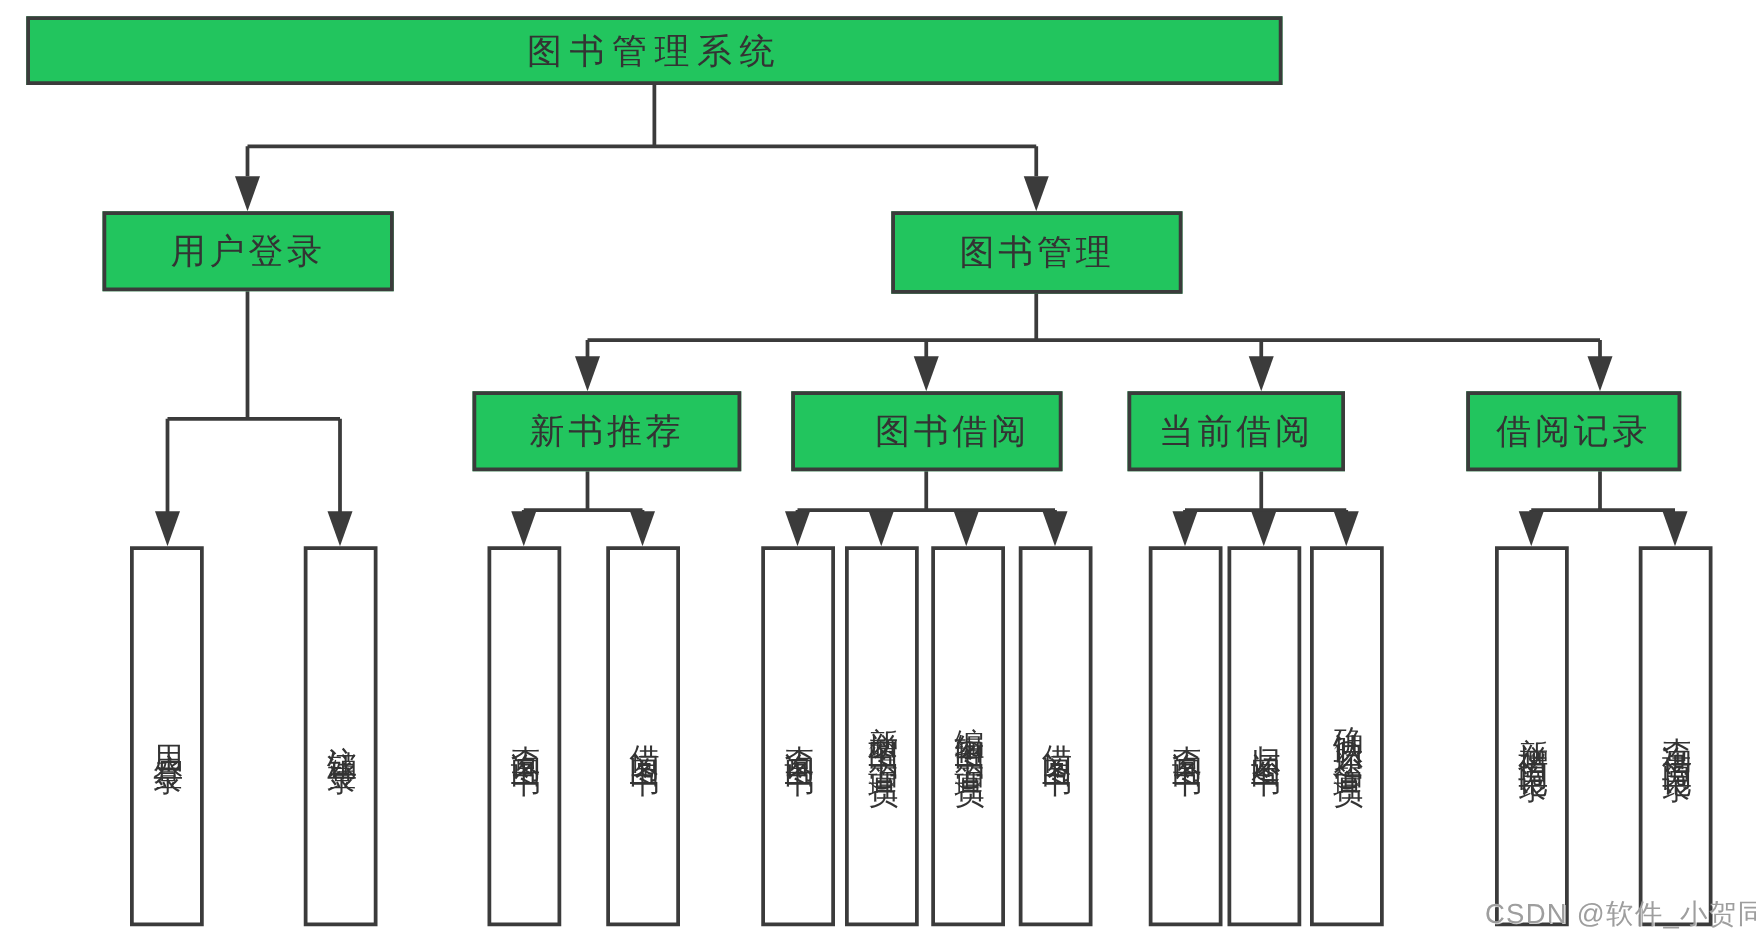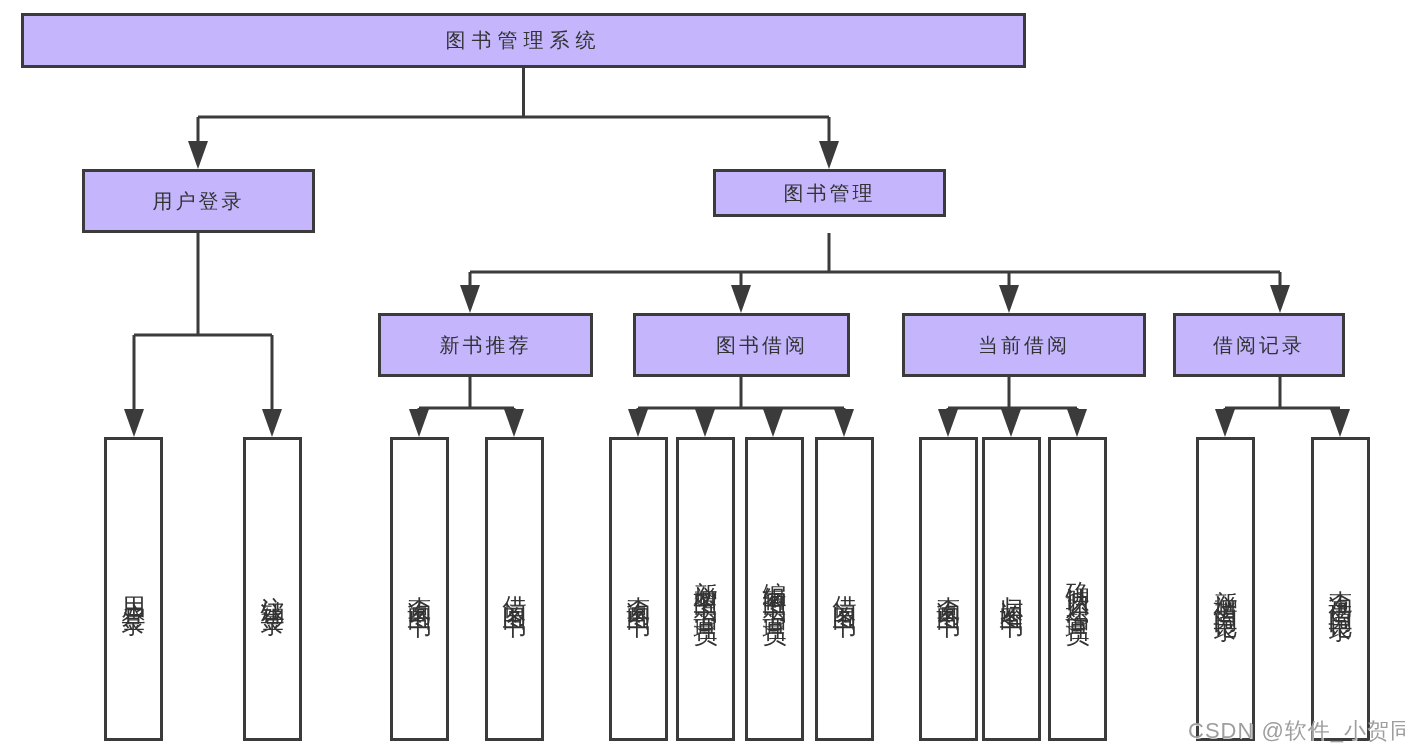--- a/index.html
+++ b/index.html
@@ -9,23 +9,23 @@
     background:#ffffff;
     font-family:"Liberation Sans", sans-serif;
     color:#333333;
     overflow:hidden;
   }
   #connectors{position:absolute;left:0;top:0;width:1405px;height:747px;}
   .node{
     position:absolute;
     box-sizing:border-box;
     border:3px solid #3b3b3b;
-    background:#c4b5fd;
+    background:#22c55e;
     display:flex;align-items:center;justify-content:center;
-    font-size:20px;
+    font-size:28px;
     letter-spacing:3px;
     white-space:nowrap;
   }
   .leaf{
     position:absolute;
     box-sizing:border-box;
     border:3px solid #3b3b3b;
     background:#ffffff;
     top:437px;height:304px;width:59px;
     display:flex;align-items:center;justify-content:center;
@@ -90,25 +90,25 @@
       <polygon points="1001,409 1021,409 1011,437"></polygon>
       <polygon points="1067,409 1087,409 1077,437"></polygon>
       <polygon points="1215,409 1235,409 1225,437"></polygon>
       <polygon points="1330,409 1350,409 1340,437"></polygon>
     </g>
   </svg>
 
   <div class="node" style="left:21px;top:13px;width:1005px;height:55px;letter-spacing:6px;">图书管理系统</div>
 
   <div class="node" style="left:82px;top:169px;width:233px;height:64px;">用户登录</div>
-  <div class="node" style="left:713px;top:169px;width:233px;height:48px;">图书管理</div>
+  <div class="node" style="left:713px;top:169px;width:233px;height:66px;">图书管理</div>
 
   <div class="node" style="left:378px;top:313px;width:215px;height:64px;">新书推荐</div>
   <div class="node" style="left:633px;top:313px;width:217px;height:64px;padding-left:41px;">图书借阅</div>
-  <div class="node" style="left:902px;top:313px;width:244px;height:64px;">当前借阅</div>
+  <div class="node" style="left:902px;top:313px;width:174px;height:64px;">当前借阅</div>
   <div class="node" style="left:1173px;top:313px;width:172px;height:64px;">借阅记录</div>
 
   <div class="leaf" style="left:104px;">
     <span class="vtext">用户登录</span>
   </div>
   <div class="leaf" style="left:243px;">
     <span class="vtext">注销登录</span>
   </div>
 
   <div class="leaf" style="left:390px;">

